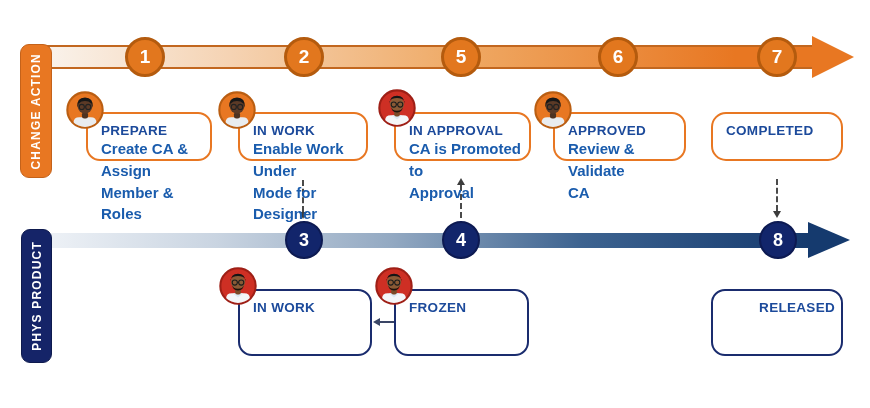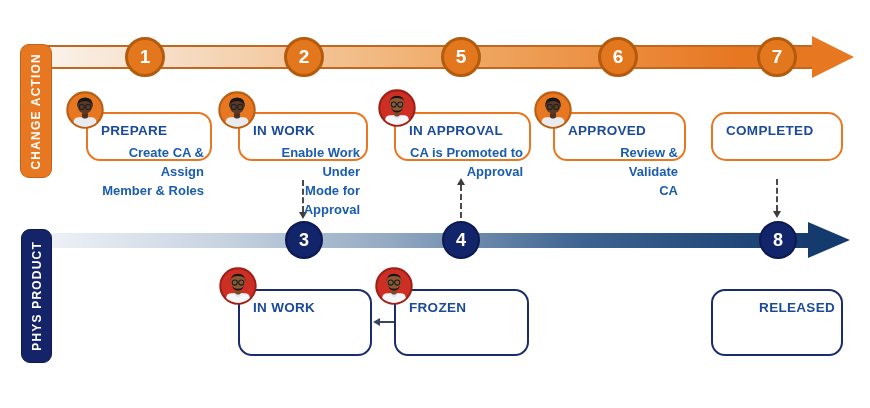--- a/index.html
+++ b/index.html
@@ -48,21 +48,21 @@
   .ms-blue{background:#12256B;border:2.5px solid #0D1A52;top:221px;width:38px;height:38px;font-size:18px;}
 
   
   .stage-box{
     position:absolute;background:#fff;border-radius:14px;box-sizing:border-box;
     padding:9px 6px 6px 13px;z-index:2;
   }
   .stage-orange{border:2.5px solid #E87722;top:112px;height:49px;}
   .stage-navy{border:2.5px solid #1A2C6E;top:289px;height:67px;}
   .stage-title{font-size:13.5px;font-weight:bold;color:#1C4A9B;letter-spacing:.3px;}
-  .stage-desc{font-size:13px;font-weight:bold;color:#1A5CAD;line-height:1.45;margin-top:6px;white-space:pre-line;text-align:right;}
+  .stage-desc{font-size:15px;font-weight:bold;color:#1A5CAD;line-height:1.45;margin-top:0;white-space:pre-line;}
 
   
   .avatar{position:absolute;width:38px;height:38px;z-index:4;}
 
   
   .vdash{position:absolute;width:0;border-left:2px dashed #4A4A4A;z-index:1;}
   .arr-down{position:absolute;width:0;height:0;border-left:4.5px solid transparent;border-right:4.5px solid transparent;border-top:7px solid #3c3c3c;z-index:1;}
   .arr-up{position:absolute;width:0;height:0;border-left:4.5px solid transparent;border-right:4.5px solid transparent;border-bottom:7px solid #3c3c3c;z-index:1;}
 
   
@@ -131,21 +131,21 @@
   <div class="ms ms-orange" style="left:757px;">7</div>
 
   <div class="stage-box stage-orange" style="left:86px;width:126px;">
     <div class="stage-title">PREPARE</div>
     <div class="stage-desc">Create CA &amp; Assign
 Member &amp; Roles</div>
   </div>
   <div class="stage-box stage-orange" style="left:238px;width:130px;">
     <div class="stage-title">IN WORK</div>
     <div class="stage-desc">Enable Work Under
-Mode for Approval</div>
+Mode for Designer</div>
   </div>
   <div class="stage-box stage-orange" style="left:553px;width:133px;">
     <div class="stage-title">APPROVED</div>
     <div class="stage-desc">Review &amp; Validate
 CA</div>
   </div>
   <div class="stage-box stage-orange" style="left:394px;width:137px;">
     <div class="stage-title">IN APPROVAL</div>
     <div class="stage-desc">CA is Promoted to
 Approval</div>

